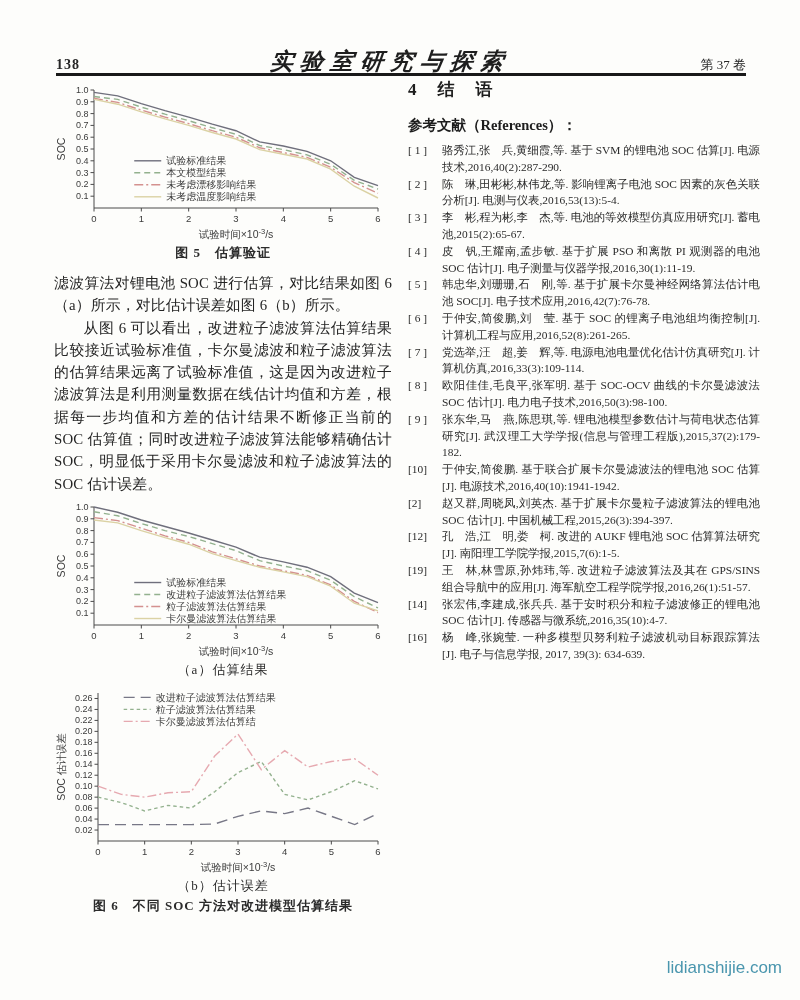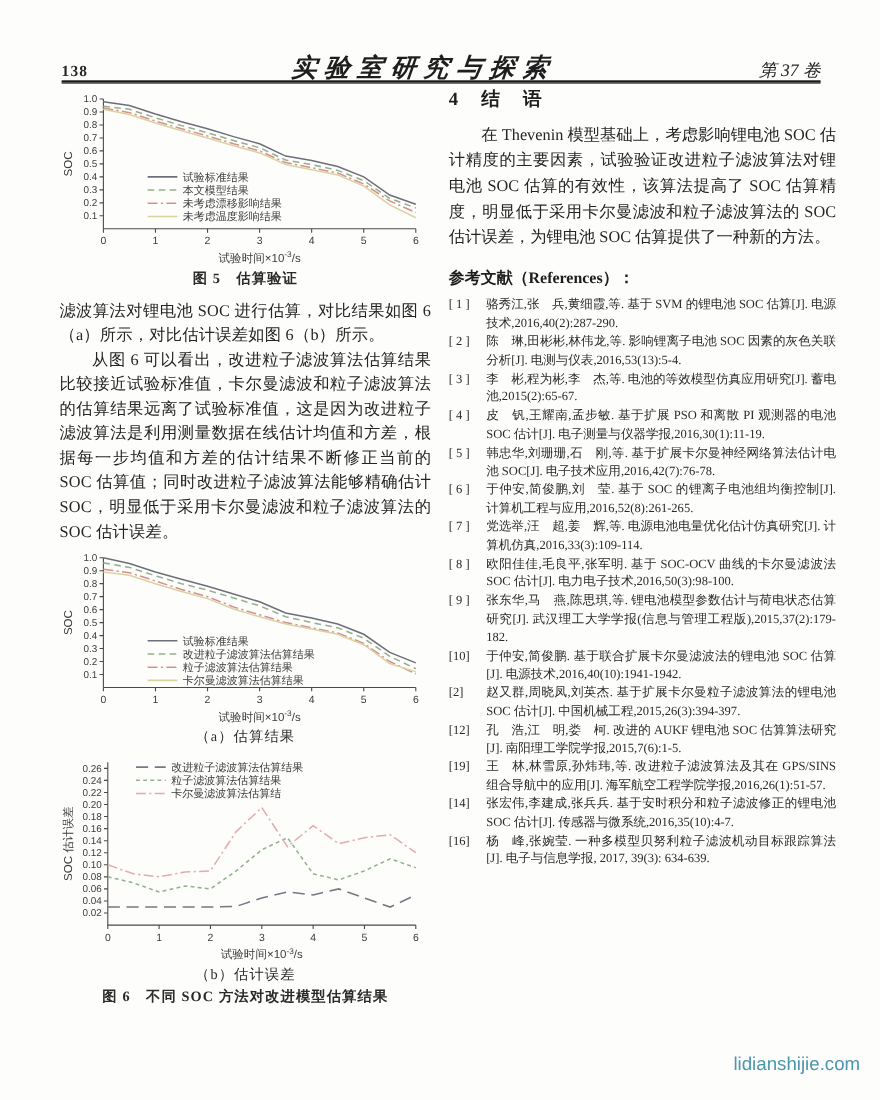--- a/index.html
+++ b/index.html
@@ -13,21 +13,21 @@
   .header-row {
     position:absolute; top:46px; left:56px; width:690px;
     display:flex; align-items:baseline;
   }
   .page-num { font-size:14px; font-weight:bold; letter-spacing:1px; }
   .journal-title {
     flex:1; text-align:center; font-size:23px; font-weight:bold;
     font-style:italic; letter-spacing:7px; color:#1e1e1e;
     transform:skewX(-6deg);
   }
-  .volume { font-size:16px;font-style:italic; }
+  .volume { font-size:13px; }
   .header-rule {
     position:absolute; top:73px; left:56px; width:690px; height:3px;
     border-top:2.5px solid #191919; border-bottom:1px solid #191919;
   }
   
   .col-left  { position:absolute; left:54px;  top:84px; width:338px; }
   .col-right { position:absolute; left:408px; top:78px; width:352px; }
   
   .chart-block { width:336px; }
   .chart-block svg { display:block; }
@@ -255,21 +255,20 @@
           <text x="101.66666666666667" y="37.88518518518519" font-size="10" fill="#333">卡尔曼滤波算法估算结</text>
         </svg>
     </div>
     <div class="fig-caption">（b）估计误差</div>
     <div class="fig-caption bold">图 6　不同 SOC 方法对改进模型估算结果</div>
 
   </div>
 
   <div class="col-right">
     <div class="section-heading">4　结　语</div>
-    <p class="conclusion">在 Thevenin 模型基础上，考虑影响锂电池 SOC 估计精度的主要因素，试验验证改进粒子滤波算法对锂电池 SOC 估算的有效性，该算法提高了 SOC 估算精度，明显低于采用卡尔曼滤波和粒子滤波算法的 SOC 估计误差，为锂电池 SOC 估算提供了一种新的方法。</p>
     <div class="refs-heading">参考文献（References）：</div>
     <div class="refs-list" id="refs">
         <div class="ref-item">
           <span class="ref-num">[ 1 ]</span>
           <span class="ref-text">骆秀江,张　兵,黄细霞,等. 基于 SVM 的锂电池 SOC 估算[J]. 电源技术,2016,40(2):287-290.</span>
         </div>
         <div class="ref-item">
           <span class="ref-num">[ 2 ]</span>
           <span class="ref-text">陈　琳,田彬彬,林伟龙,等. 影响锂离子电池 SOC 因素的灰色关联分析[J]. 电测与仪表,2016,53(13):5-4.</span>
         </div>

